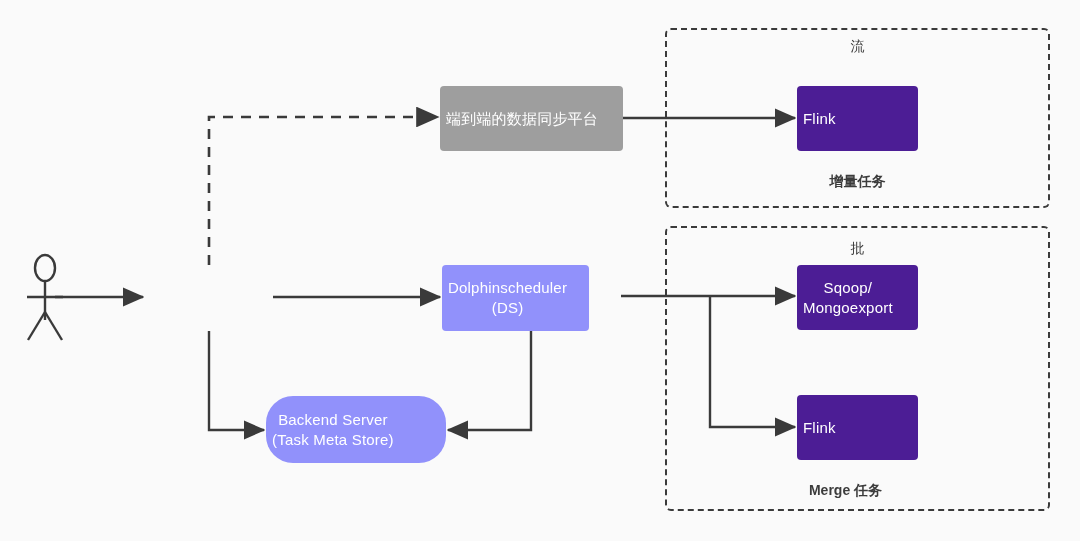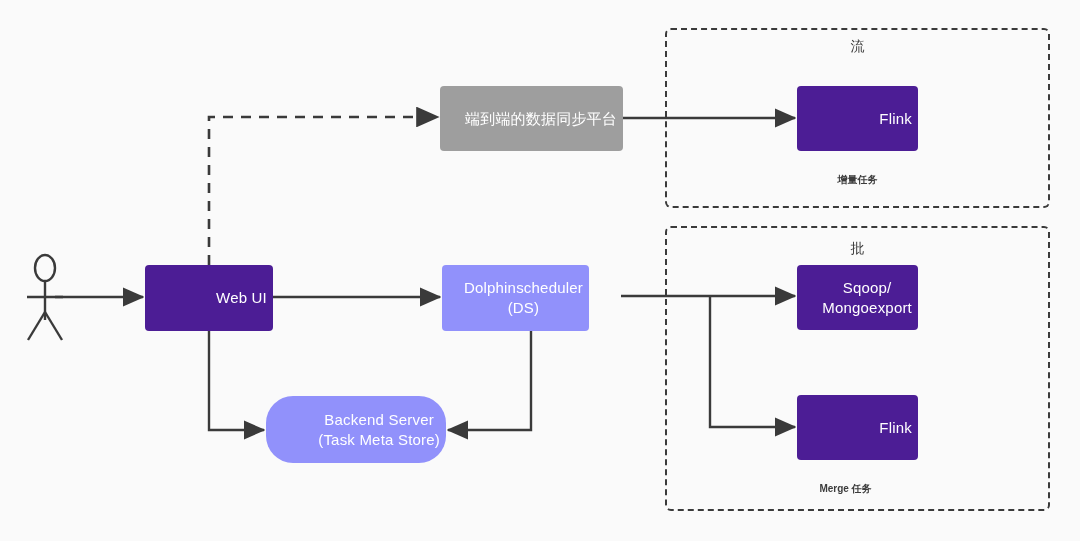--- a/index.html
+++ b/index.html
@@ -23,21 +23,21 @@
     position: absolute;
     left: 0;
     top: 0;
     width: 1080px;
     height: 541px;
   }
   .node {
     position: absolute;
     display: flex;
     align-items: center;
-    justify-content: flex-end;
+    justify-content: flex-start;
     text-align: center;
     border-radius: 4px;
     color: #ffffff;
     font-size: 15px;
     line-height: 20px;
     box-sizing: border-box;
     letter-spacing: 0.2px;
   }
   .node-blue   { background: #4c1d95; }
   .node-purple { background: #9191fb; }
@@ -46,21 +46,21 @@
     white-space: pre-line;
     padding: 0 6px;
   }
   .group-caption {
     position: absolute;
     color: #3c3c3c;
     font-size: 14px;
     text-align: center;
     white-space: nowrap;
   }
-  .group-caption.bold { font-weight: bold; font-size: 10px; }
+  .group-caption.bold { font-weight: bold; font-size: 14px; }
   .group-caption.light { font-weight: normal; font-size: 14px; }
   .dashed-group {
     position: absolute;
     border: 2px dashed #3a3a3a;
     border-radius: 6px;
     box-sizing: border-box;
     background: transparent;
   }
 </style>
 </head>
@@ -103,23 +103,20 @@
   <div class="dashed-group" style="left:665px; top:28px; width:385px; height:180px;"></div>
 
   <div class="dashed-group" style="left:665px; top:226px; width:385px; height:285px;"></div>
 
   <div class="group-caption light" style="left:665px; top:38px; width:385px;">流</div>
   <div class="group-caption bold" style="left:665px; top:173px; width:385px;">增量任务</div>
 
   <div class="group-caption light" style="left:665px; top:240px; width:385px;">批</div>
   <div class="group-caption bold" style="left:653px; top:482px; width:385px;">Merge 任务</div>
 
-  <div class="node node-blue" style="left:145px; top:265px; width:128px; height:66px;">
-    <span class="node-label">Web UI</span>
-  </div>
 
   <div class="node node-gray" style="left:440px; top:86px; width:183px; height:65px;">
     <span class="node-label">端到端的数据同步平台</span>
   </div>
 
   <div class="node node-purple" style="left:442px; top:265px; width:147px; height:66px;">
     <span class="node-label">Dolphinscheduler
 (DS)</span>
   </div>
 

